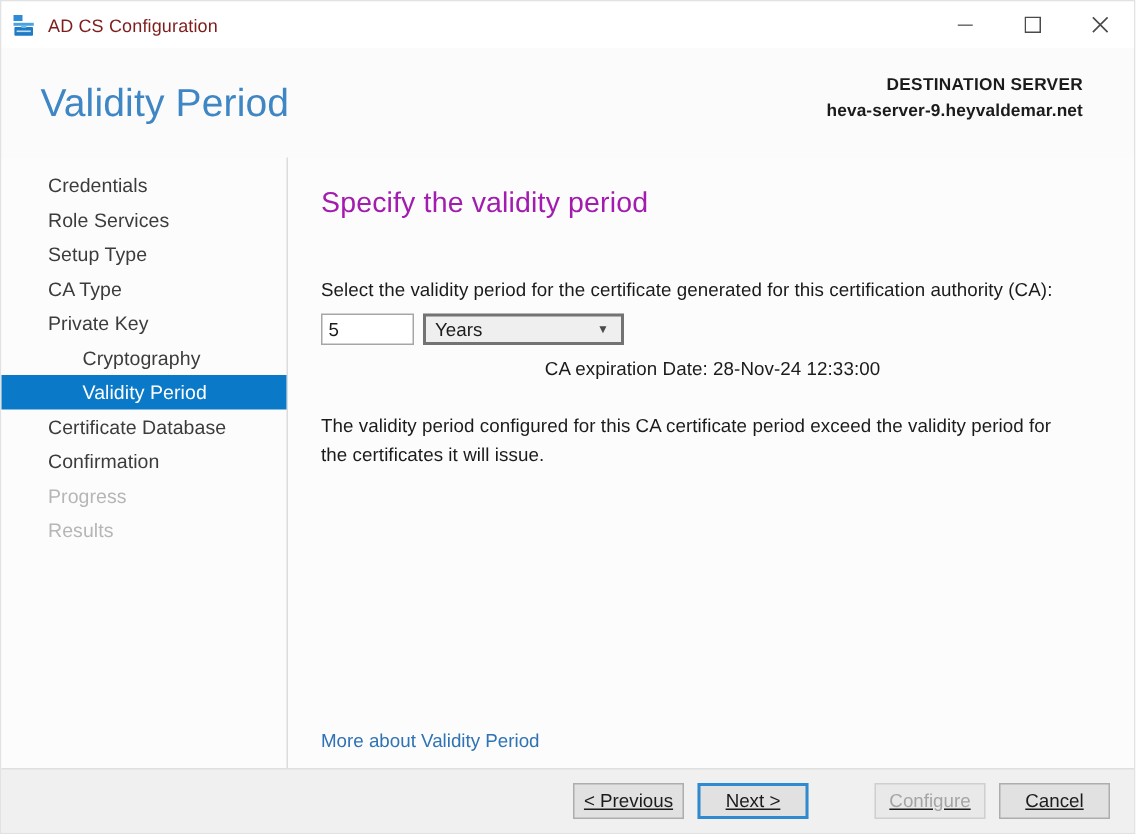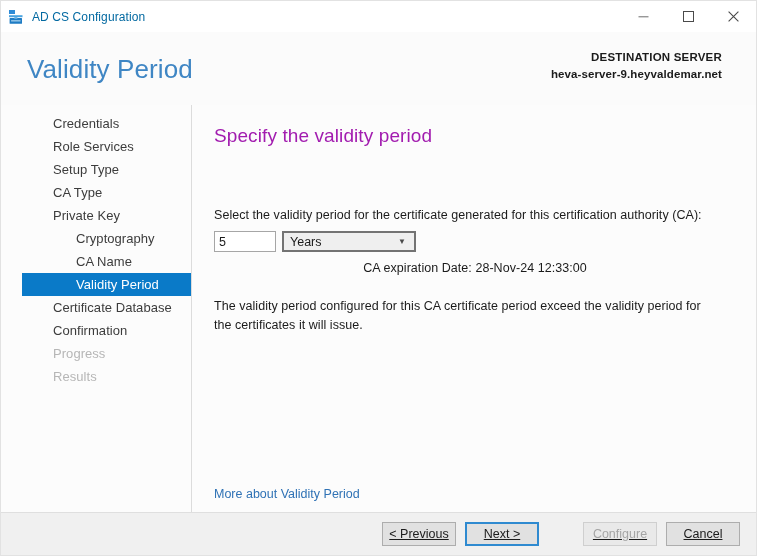--- a/index.html
+++ b/index.html
@@ -43,21 +43,21 @@
     gap: 8px;
   }
   .app-icon {
     width: 16px;
     height: 16px;
     position: relative;
     display: block;
   }
   #title-text {
     font-size: 12px;
-    color: #0369a1;
+    color: #7f1d1d;
     letter-spacing: 0.1px;
     white-space: nowrap;
   }
   #winbuttons {
     position: absolute;
     right: 0;
     top: 0;
     height: 31px;
     display: flex;
   }
@@ -131,21 +131,20 @@
   .nav-item {
     height: 23px;
     display: flex;
     align-items: center;
     padding-left: 31px;
     font-size: 13px;
     color: #3c3c3c;
     cursor: default;
     white-space: nowrap;
     letter-spacing: 0.05px;
-    margin-left: 21px;
   }
   .nav-item.sub { padding-left: 54px; }
   .nav-item.disabled { color: #b6b6b6; }
   .nav-item.selected {
     background: #0a7ac8;
     color: #ffffff;
   }
 
   
   #content {
@@ -158,21 +157,21 @@
   #content-title {
     font-size: 19px;
     font-weight: 400;
     color: #a21caf;
     margin-top: 20px;
     letter-spacing: 0.1px;
   }
   #select-label {
     font-size: 12.5px;
     color: #1b1b1b;
-    margin-top: 61px;
+    margin-top: 39px;
     letter-spacing: 0.05px;
   }
   #field-row {
     display: flex;
     margin-top: 9px;
     gap: 6px;
   }
   #period-input {
     width: 62px;
     height: 21px;
@@ -319,21 +318,20 @@
 
   <div id="body">
 
     <div id="sidebar">
       <div class="nav-item">Credentials</div>
       <div class="nav-item">Role Services</div>
       <div class="nav-item">Setup Type</div>
       <div class="nav-item">CA Type</div>
       <div class="nav-item">Private Key</div>
       <div class="nav-item sub">Cryptography</div>
-      <div class="nav-item sub">CA Name</div>
       <div class="nav-item sub selected">Validity Period</div>
       <div class="nav-item">Certificate Database</div>
       <div class="nav-item">Confirmation</div>
       <div class="nav-item disabled">Progress</div>
       <div class="nav-item disabled">Results</div>
     </div>
 
     <div id="content">
       <div id="content-title">Specify the validity period</div>
 

